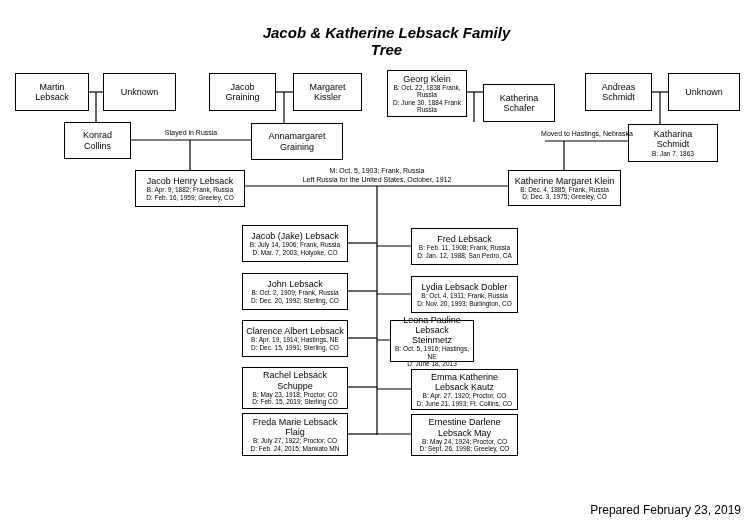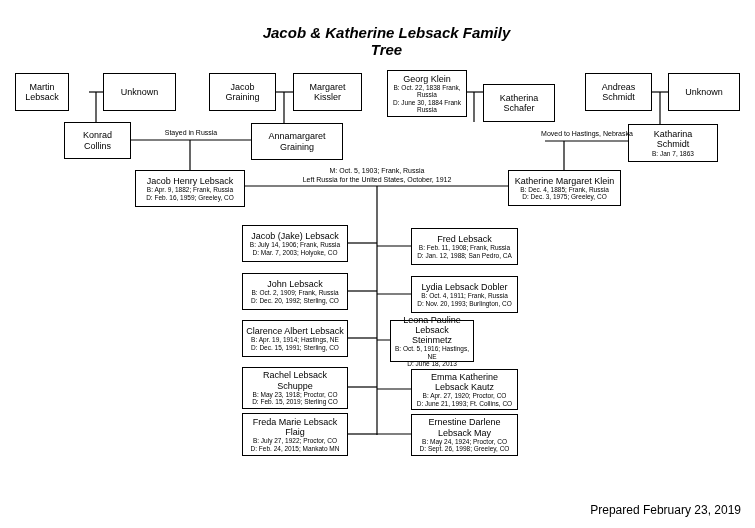--- a/index.html
+++ b/index.html
@@ -64,21 +64,21 @@
         <line x1="377" y1="340" x2="411" y2="340"></line>
         <line x1="377" y1="389" x2="411" y2="389"></line>
         <line x1="377" y1="434" x2="411" y2="434"></line>
       </g>
     </g>
   </svg>
 
   <div class="title">Jacob &amp; Katherine Lebsack Family
 Tree</div>
 
-  <div class="box" style="left:15px;top:73px;width:54px;height:38px">
+  <div class="box" style="left:15px;top:73px;width:74px;height:38px">
     <div class="name">Martin
 Lebsack</div>
   </div>
   <div class="box" style="left:103px;top:73px;width:73px;height:38px">
     <div class="name">Unknown</div>
   </div>
   <div class="box" style="left:209px;top:73px;width:67px;height:38px">
     <div class="name">Jacob
 Graining</div>
   </div>

